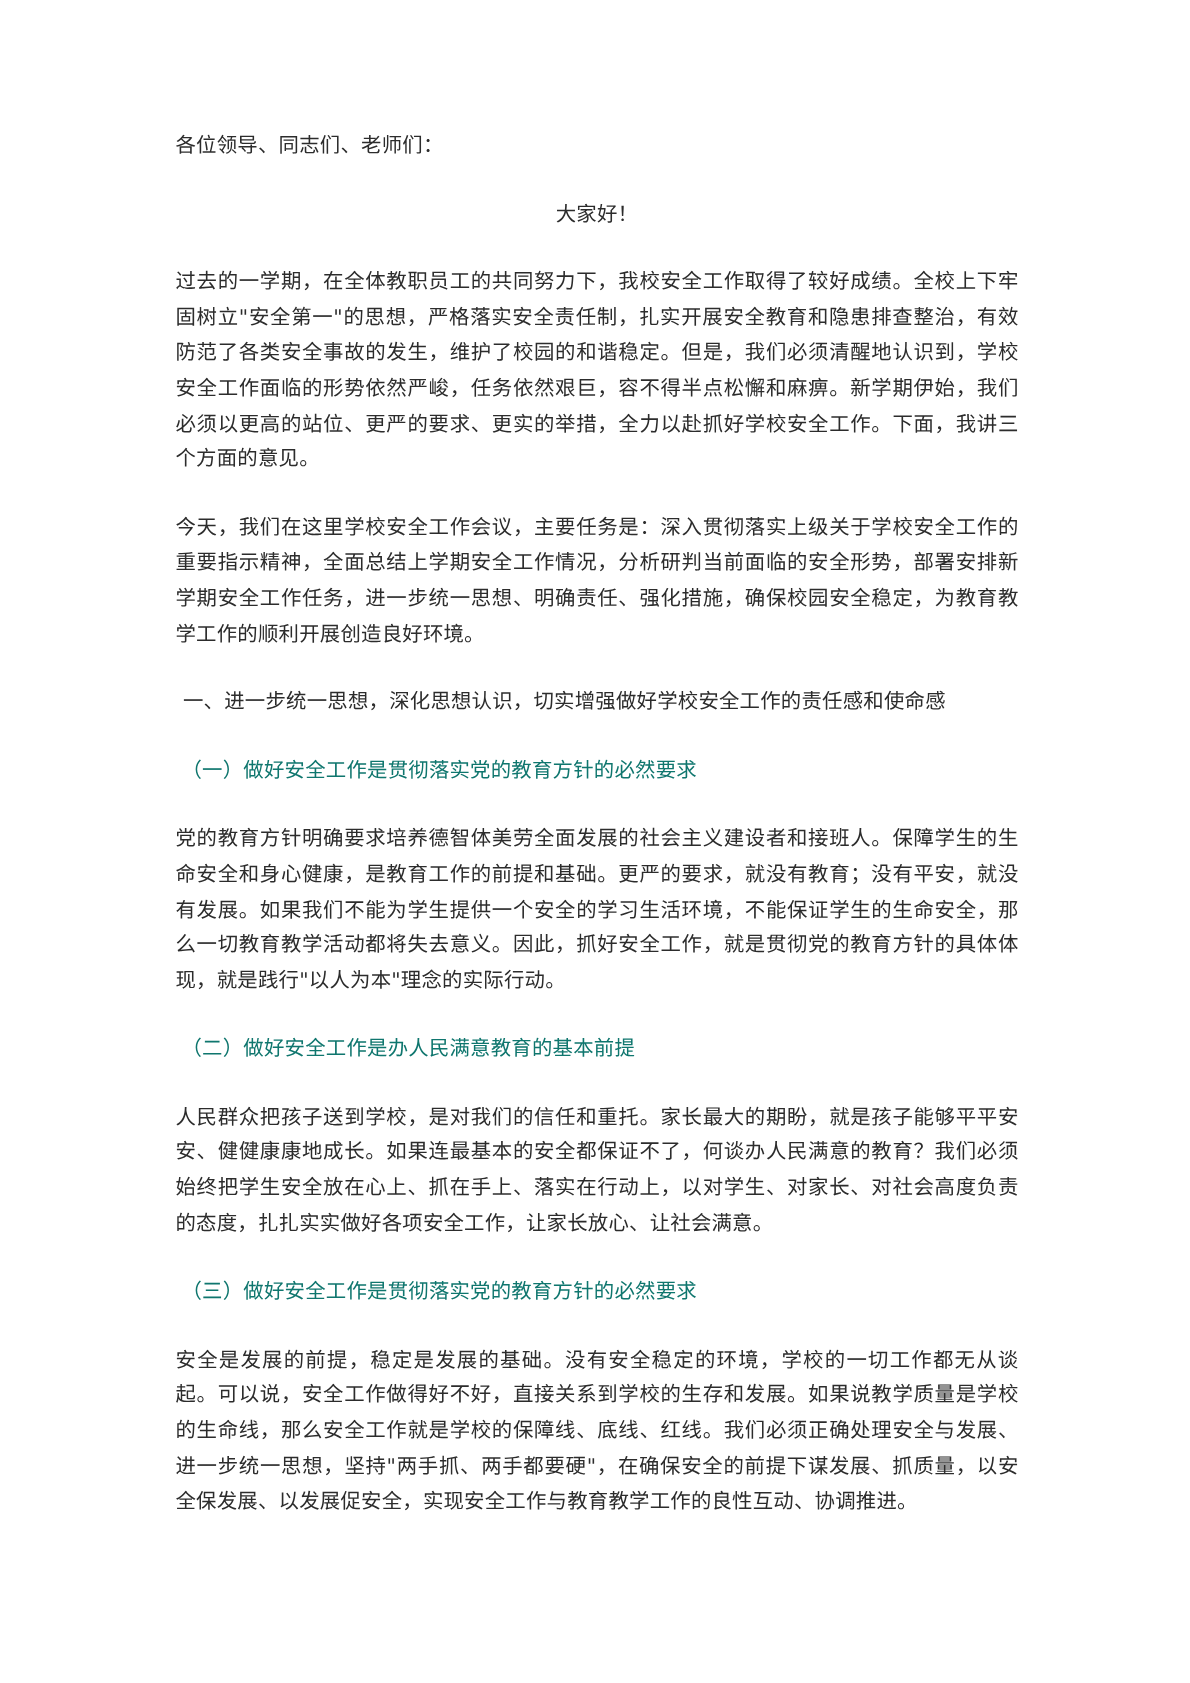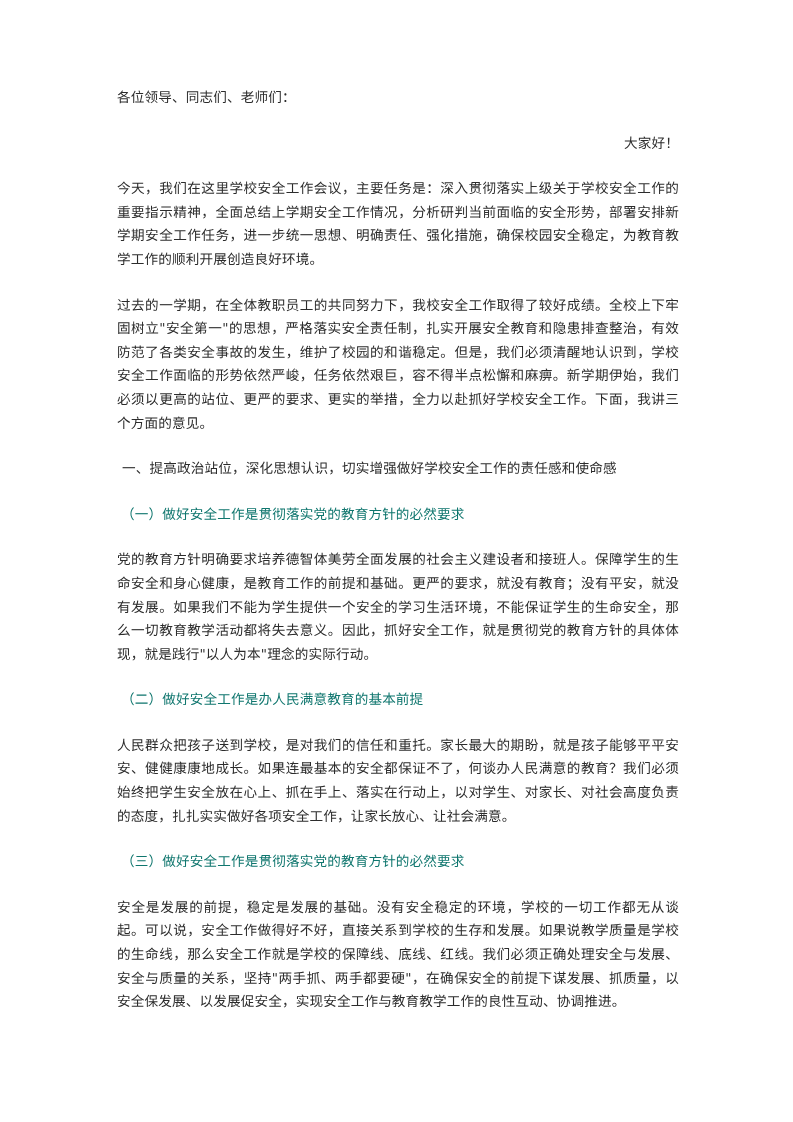--- a/index.html
+++ b/index.html
@@ -68,48 +68,48 @@
     font-size: 13.6px;
     line-height: 23.6px;
     text-align: left;
     letter-spacing: 0.15px;
     color: #2c2c2c;
   }
   p.greeting {
     margin: 0 0 22px 0;
     font-size: 13.6px;
     line-height: 23.6px;
-    text-align: right;
+    text-align: center;
     letter-spacing: 0.15px;
     color: #2c2c2c;
   }
 </style>
 </head>
 <body>
 
 <div class="page">
   <article class="doc-body">
 
     <p class="salutation">各位领导、同志们、老师们：</p>
 
     <p class="greeting">大家好！</p>
 
+    <p class="para">过去的一学期，在全体教职员工的共同努力下，我校安全工作取得了较好成绩。全校上下牢固树立"安全第一"的思想，严格落实安全责任制，扎实开展安全教育和隐患排查整治，有效防范了各类安全事故的发生，维护了校园的和谐稳定。但是，我们必须清醒地认识到，学校安全工作面临的形势依然严峻，任务依然艰巨，容不得半点松懈和麻痹。新学期伊始，我们必须以更高的站位、更严的要求、更实的举措，全力以赴抓好学校安全工作。下面，我讲三个方面的意见。</p>
+
     <p class="para">今天，我们在这里学校安全工作会议，主要任务是：深入贯彻落实上级关于学校安全工作的重要指示精神，全面总结上学期安全工作情况，分析研判当前面临的安全形势，部署安排新学期安全工作任务，进一步统一思想、明确责任、强化措施，确保校园安全稳定，为教育教学工作的顺利开展创造良好环境。</p>
 
-    <p class="para">过去的一学期，在全体教职员工的共同努力下，我校安全工作取得了较好成绩。全校上下牢固树立"安全第一"的思想，严格落实安全责任制，扎实开展安全教育和隐患排查整治，有效防范了各类安全事故的发生，维护了校园的和谐稳定。但是，我们必须清醒地认识到，学校安全工作面临的形势依然严峻，任务依然艰巨，容不得半点松懈和麻痹。新学期伊始，我们必须以更高的站位、更严的要求、更实的举措，全力以赴抓好学校安全工作。下面，我讲三个方面的意见。</p>
-
-    <p class="heading-major">一、提高政治站位，深化思想认识，切实增强做好学校安全工作的责任感和使命感</p>
+    <p class="heading-major">一、进一步统一思想，深化思想认识，切实增强做好学校安全工作的责任感和使命感</p>
 
 
     <p class="heading-minor">（一）做好安全工作是贯彻落实党的教育方针的必然要求</p>
 
     <p class="para">党的教育方针明确要求培养德智体美劳全面发展的社会主义建设者和接班人。保障学生的生命安全和身心健康，是教育工作的前提和基础。更严的要求，就没有教育；没有平安，就没有发展。如果我们不能为学生提供一个安全的学习生活环境，不能保证学生的生命安全，那么一切教育教学活动都将失去意义。因此，抓好安全工作，就是贯彻党的教育方针的具体体现，就是践行"以人为本"理念的实际行动。</p>
 
     <p class="heading-minor">（二）做好安全工作是办人民满意教育的基本前提</p>
 
     <p class="para">人民群众把孩子送到学校，是对我们的信任和重托。家长最大的期盼，就是孩子能够平平安安、健健康康地成长。如果连最基本的安全都保证不了，何谈办人民满意的教育？我们必须始终把学生安全放在心上、抓在手上、落实在行动上，以对学生、对家长、对社会高度负责的态度，扎扎实实做好各项安全工作，让家长放心、让社会满意。</p>
 
     <p class="heading-minor">（三）做好安全工作是贯彻落实党的教育方针的必然要求</p>
 
-    <p class="para">安全是发展的前提，稳定是发展的基础。没有安全稳定的环境，学校的一切工作都无从谈起。可以说，安全工作做得好不好，直接关系到学校的生存和发展。如果说教学质量是学校的生命线，那么安全工作就是学校的保障线、底线、红线。我们必须正确处理安全与发展、安全与质量的关系，坚持"两手抓、两手都要硬"，在确保安全的前提下谋发展、抓质量，以安全保发展、以发展促安全，实现安全工作与教育教学工作的良性互动、协调推进。</p>
+    <p class="para">安全是发展的前提，稳定是发展的基础。没有安全稳定的环境，学校的一切工作都无从谈起。可以说，安全工作做得好不好，直接关系到学校的生存和发展。如果说教学质量是学校的生命线，那么安全工作就是学校的保障线、底线、红线。我们必须正确处理安全与发展、进一步统一思想，坚持"两手抓、两手都要硬"，在确保安全的前提下谋发展、抓质量，以安全保发展、以发展促安全，实现安全工作与教育教学工作的良性互动、协调推进。</p>
 
   </article>
 </div>
 
 </body></html>

